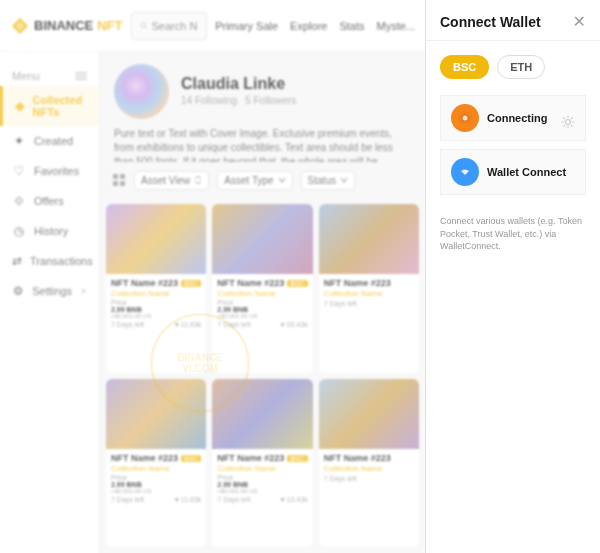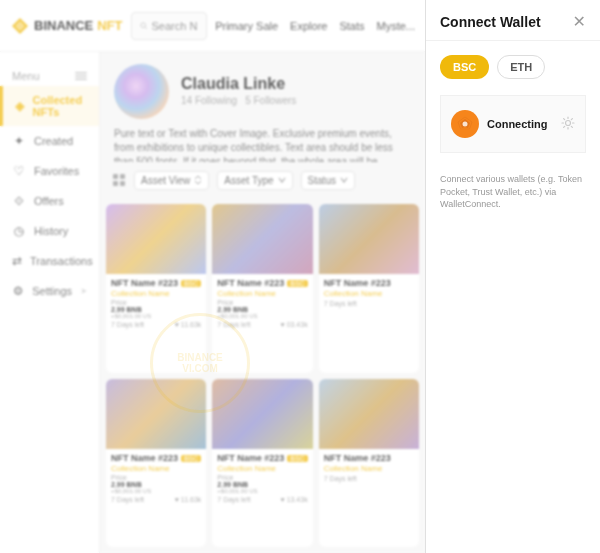--- a/index.html
+++ b/index.html
@@ -374,24 +374,24 @@
     }
     .chain-tab.inactive {
       background: transparent;
       color: #555;
       border-color: #ddd;
     }
 
     
     .wallet-option {
       display: flex;
-      align-items: center;
+      align-items: flex-end;
       justify-content: space-between;
       gap: 8px;
-      padding: 14px 10px;
+      padding: 8px 10px;
       border: 1px solid #f0f0f0;
       border-radius: 0;
       margin-bottom: 8px;
       cursor: pointer;
       background: #fafafa;
     }
     .wallet-left {
       display: flex;
       align-items: center;
       gap: 8px;
@@ -703,16 +703,29 @@
         </div>
       </div>
       <div class="gear-icon">
         <svg width="14" height="14" viewBox="0 0 14 14">
           <circle cx="7" cy="7" r="2.5" stroke="#ccc" stroke-width="1.2" fill="none"></circle>
           <path d="M7 1v1.5M7 11.5V13M1 7h1.5M11.5 7H13M2.6 2.6l1.1 1.1M10.3 10.3l1.1 1.1M2.6 11.4l1.1-1.1M10.3 3.7l1.1-1.1" stroke="#ccc" stroke-width="1.2" stroke-linecap="round"></path>
         </svg>
       </div>
     </div>
 
+    <div class="wallet-option">
+      <div class="wallet-left">
+        <div class="wallet-icon wallet-icon-walletconnect">
+          <svg width="18" height="18" viewBox="0 0 18 18">
+            <circle cx="9" cy="9" r="8" fill="#3b99fc"></circle>
+            <path d="M5,8 Q9,5 13,8 Q11,10 9,12 Q7,10 5,8Z" fill="#fff" opacity="0.9"></path>
+          </svg>
+        </div>
+        <div>
+          <div class="wallet-name">Wallet Connect</div>
+        </div>
+      </div>
+    </div>
 
     <div class="wallet-description">Connect various wallets (e.g. Token Pocket, Trust Wallet, etc.) via WalletConnect.</div>
   </div>
 </div>
 
 </body></html>

